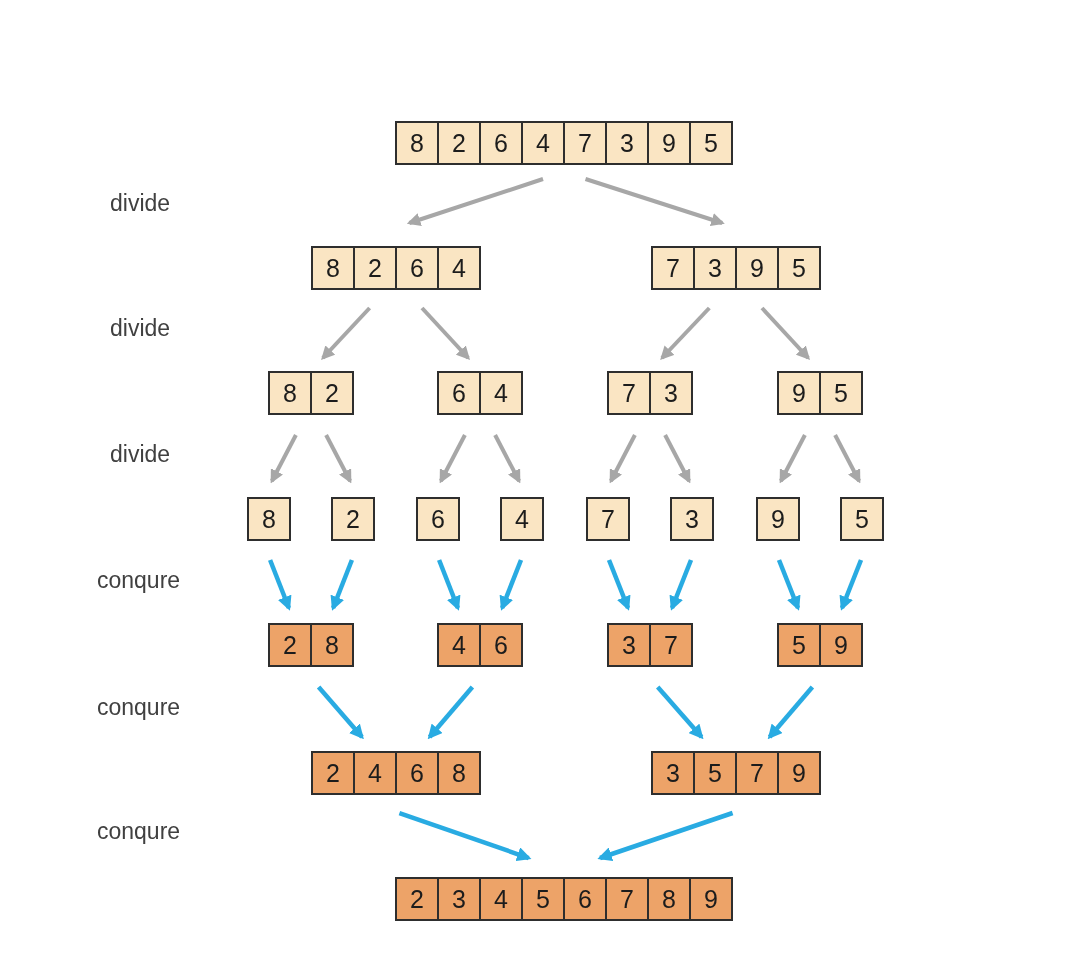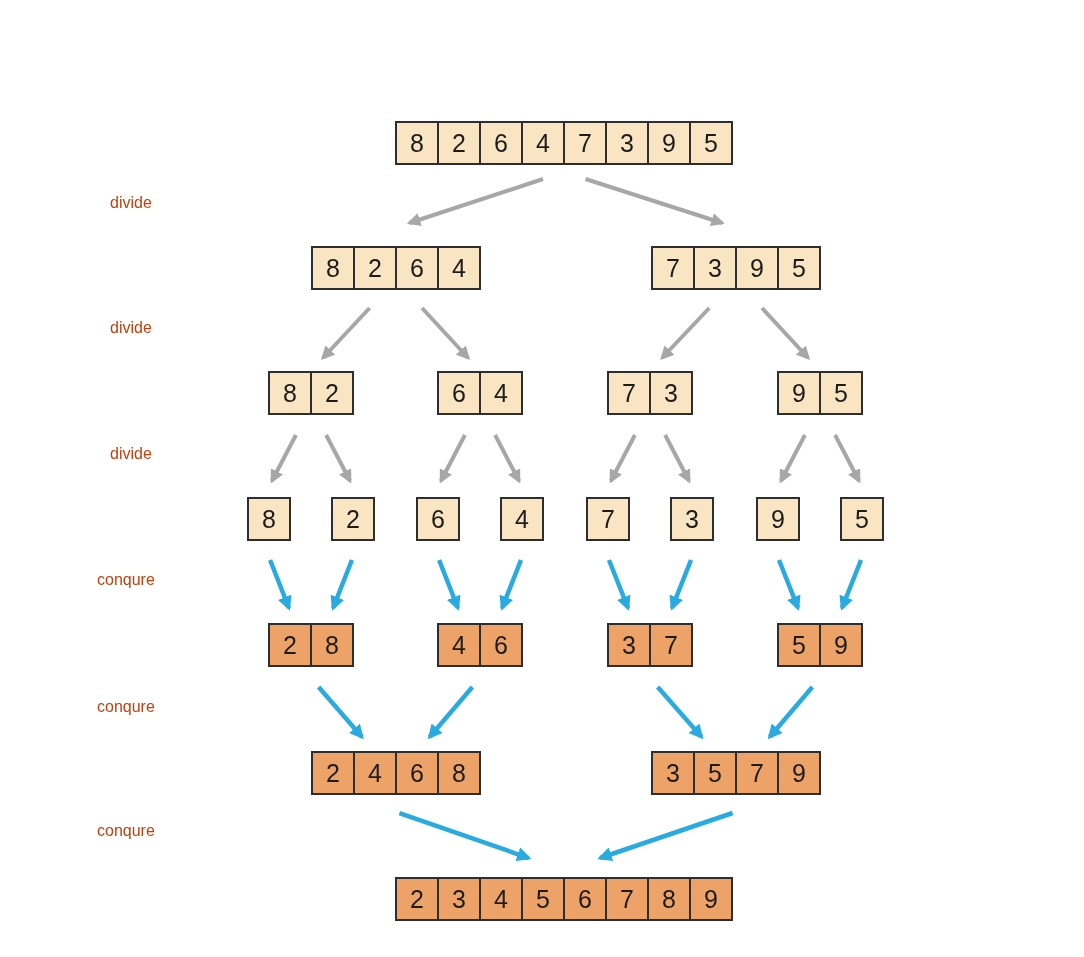--- a/index.html
+++ b/index.html
@@ -7,23 +7,23 @@
     position:relative;
     width:1084px;height:957px;
     background:#fff;
     overflow:hidden;
     font-family:"Liberation Sans", sans-serif;
   }
   .arrows{position:absolute;left:0;top:0;}
   .boxes{position:absolute;left:0;top:0;width:100%;height:100%;}
   .phase-label{
     position:absolute;
-    font-size:16px;
+    font-size:23px;
     line-height:26px;
-    color:#c2410c;
+    color:#404040;
     white-space:nowrap;
   }
   .lbl0{left:110px;top:190px;}
   .lbl1{left:110px;top:315px;}
   .lbl2{left:110px;top:441px;}
   .lbl3{left:97px;top:567px;}
   .lbl4{left:97px;top:694px;}
   .lbl5{left:97px;top:818px;}
   .array{position:absolute;display:flex;}
   .cell{

